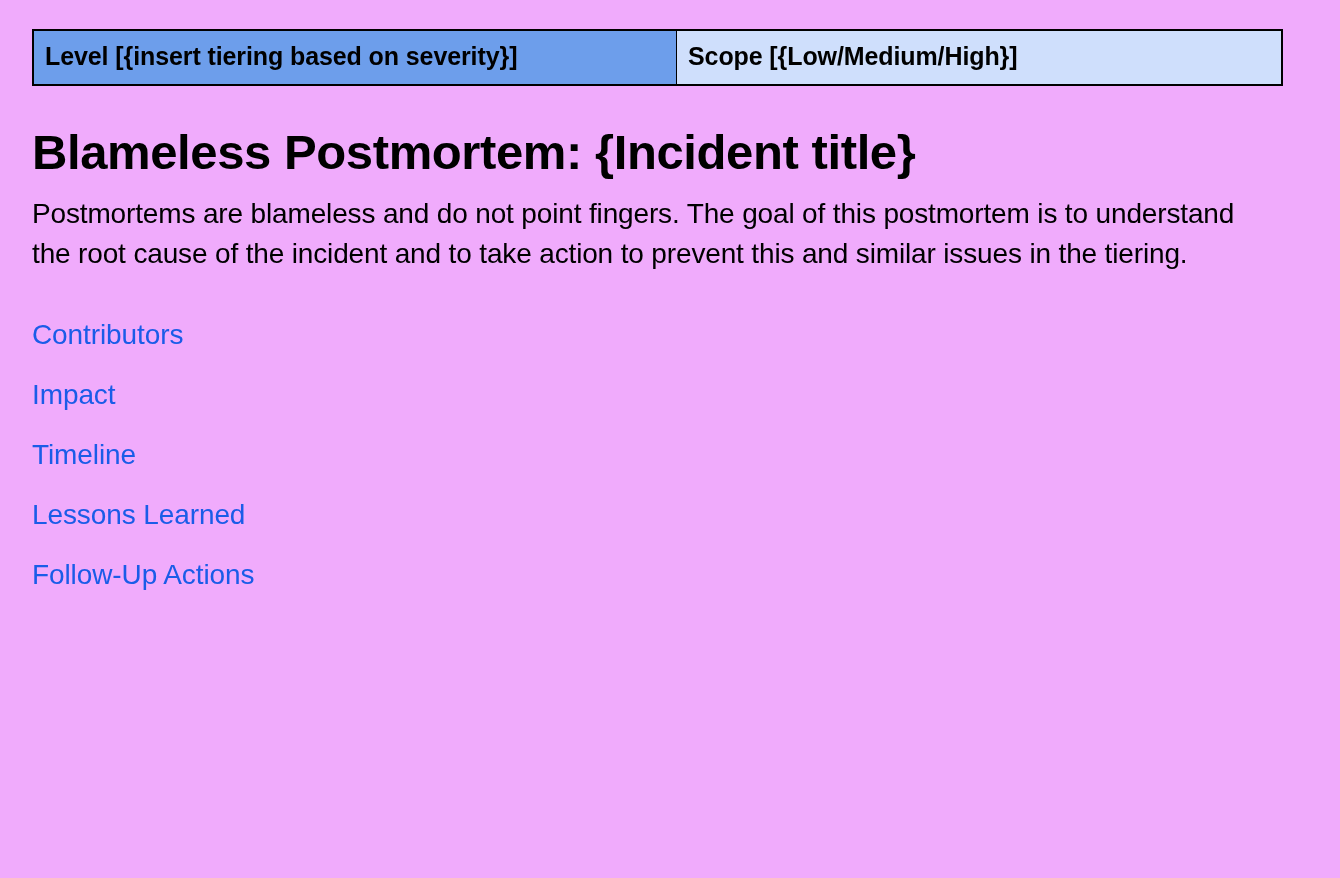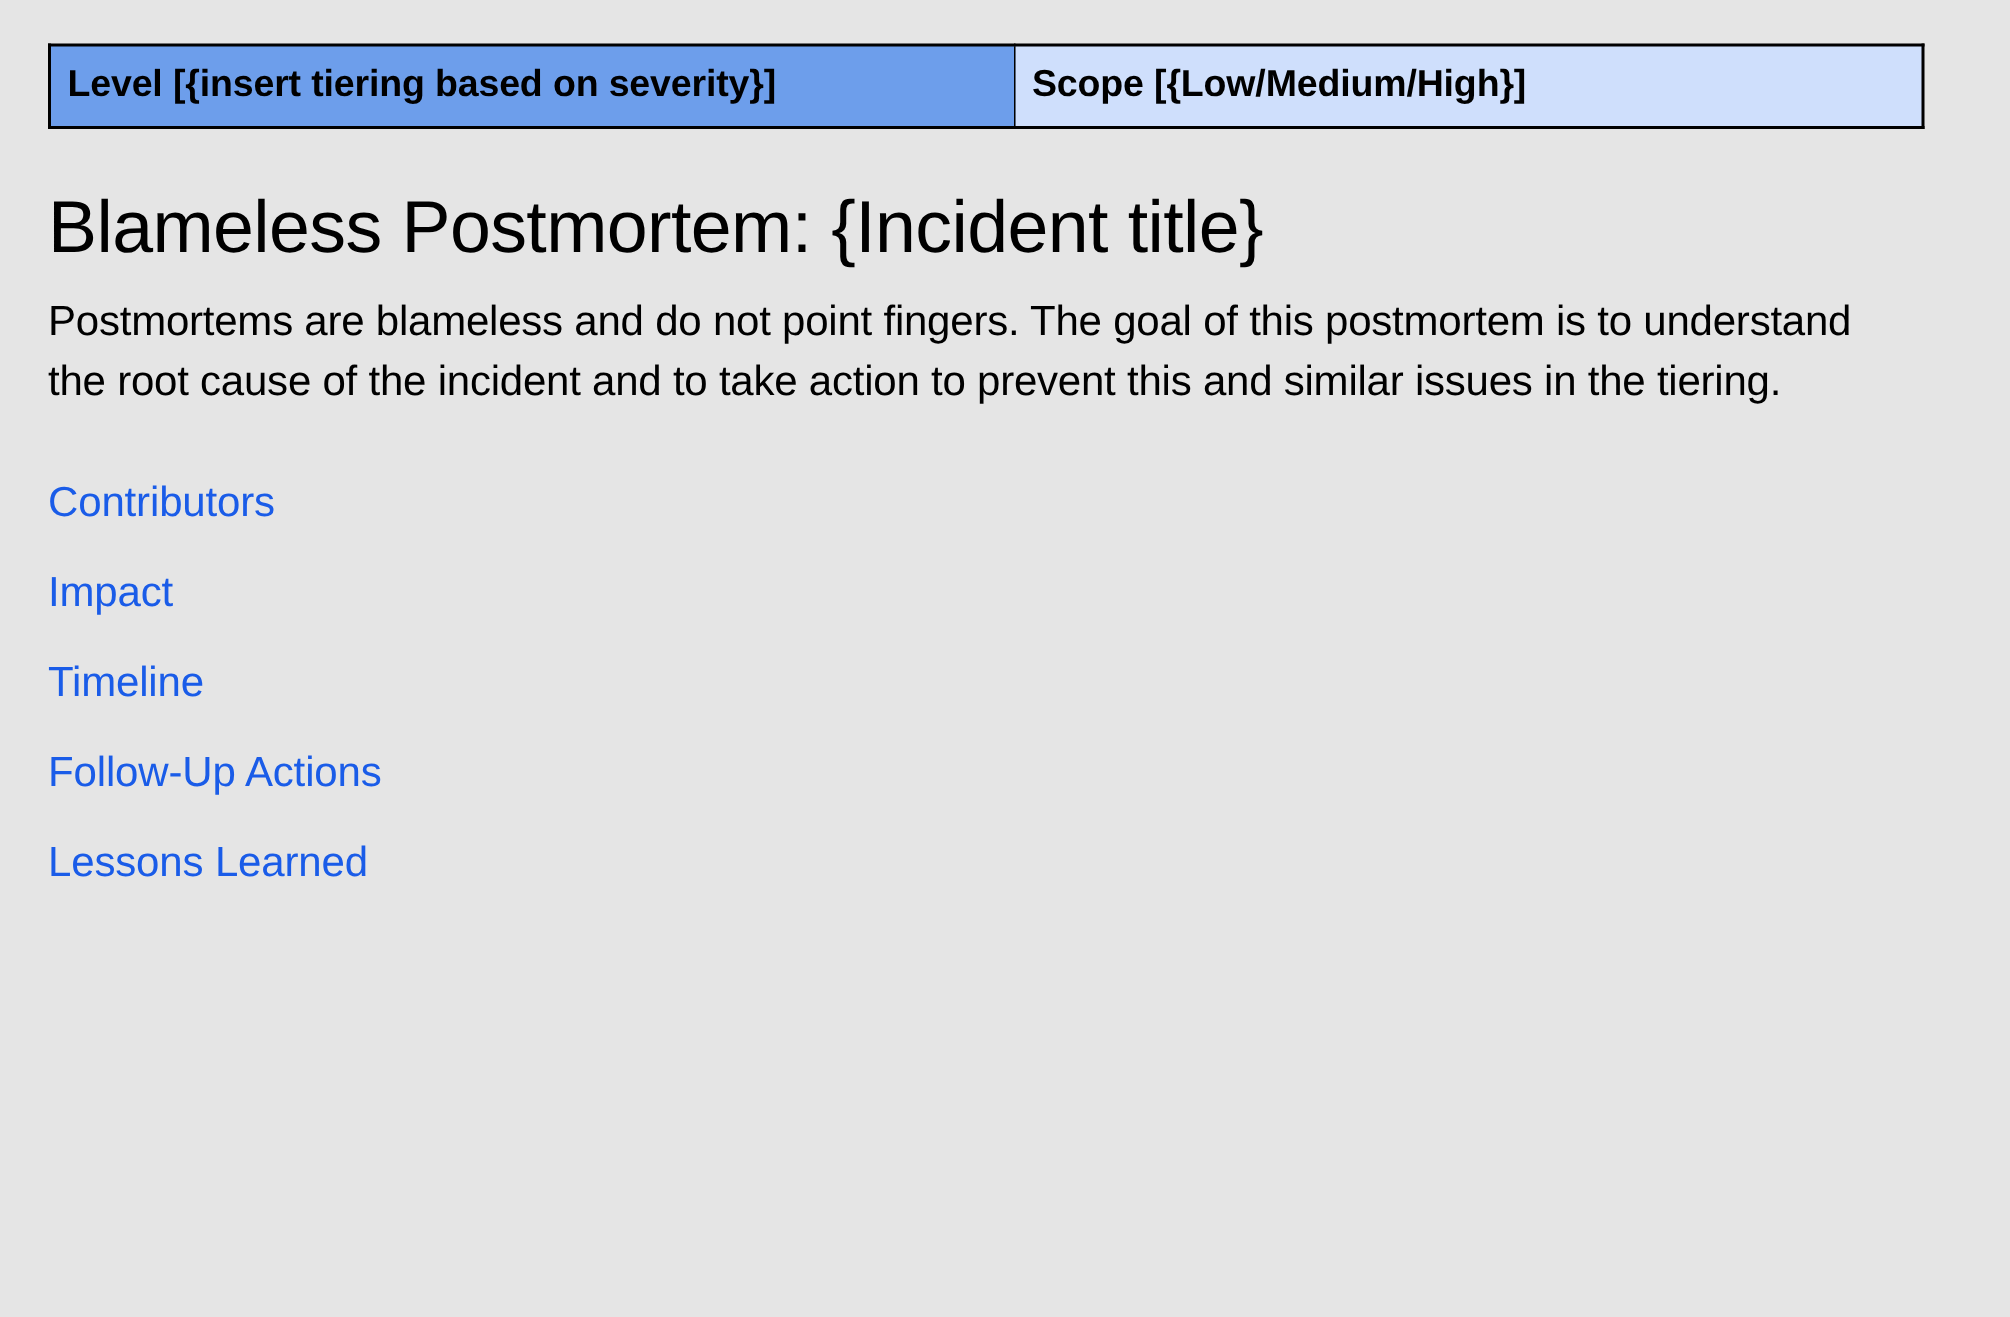--- a/index.html
+++ b/index.html
@@ -11,21 +11,21 @@
     width: 1340px;
     height: 878px;
     font-family: "Liberation Sans", sans-serif;
     color: #000000;
     overflow: hidden;
   }
   .page {
     position: relative;
     width: 1340px;
     height: 878px;
-    background: #e5e5e5;
+    background: #f0abfc;
     box-sizing: border-box;
     padding: 0;
   }
   .doc-body {
     position: absolute;
     left: 32px;
     top: 0;
     width: 1252px;
   }
 
@@ -53,21 +53,21 @@
   }
   .cell-scope {
     background: #cfdffc;
   }
 
   
   .doc-title {
     margin: 0;
     padding-top: 38px;
     font-size: 49px;
-    font-weight: normal;
+    font-weight: bold;
     line-height: 1.16;
     letter-spacing: -0.4px;
     color: #000000;
   }
 
   
   .doc-intro {
     margin: 0;
     padding-top: 13px;
     width: 1245px;
@@ -124,21 +124,21 @@
       <li class="toc-item">
         <a class="toc-link">Contributors</a>
       </li>
       <li class="toc-item">
         <a class="toc-link">Impact</a>
       </li>
       <li class="toc-item">
         <a class="toc-link">Timeline</a>
       </li>
       <li class="toc-item">
-        <a class="toc-link">Follow-Up Actions</a>
+        <a class="toc-link">Lessons Learned</a>
       </li>
       <li class="toc-item">
-        <a class="toc-link">Lessons Learned</a>
+        <a class="toc-link">Follow-Up Actions</a>
       </li>
     </ul>
 
   </div>
 </div>
 
 </body></html>

